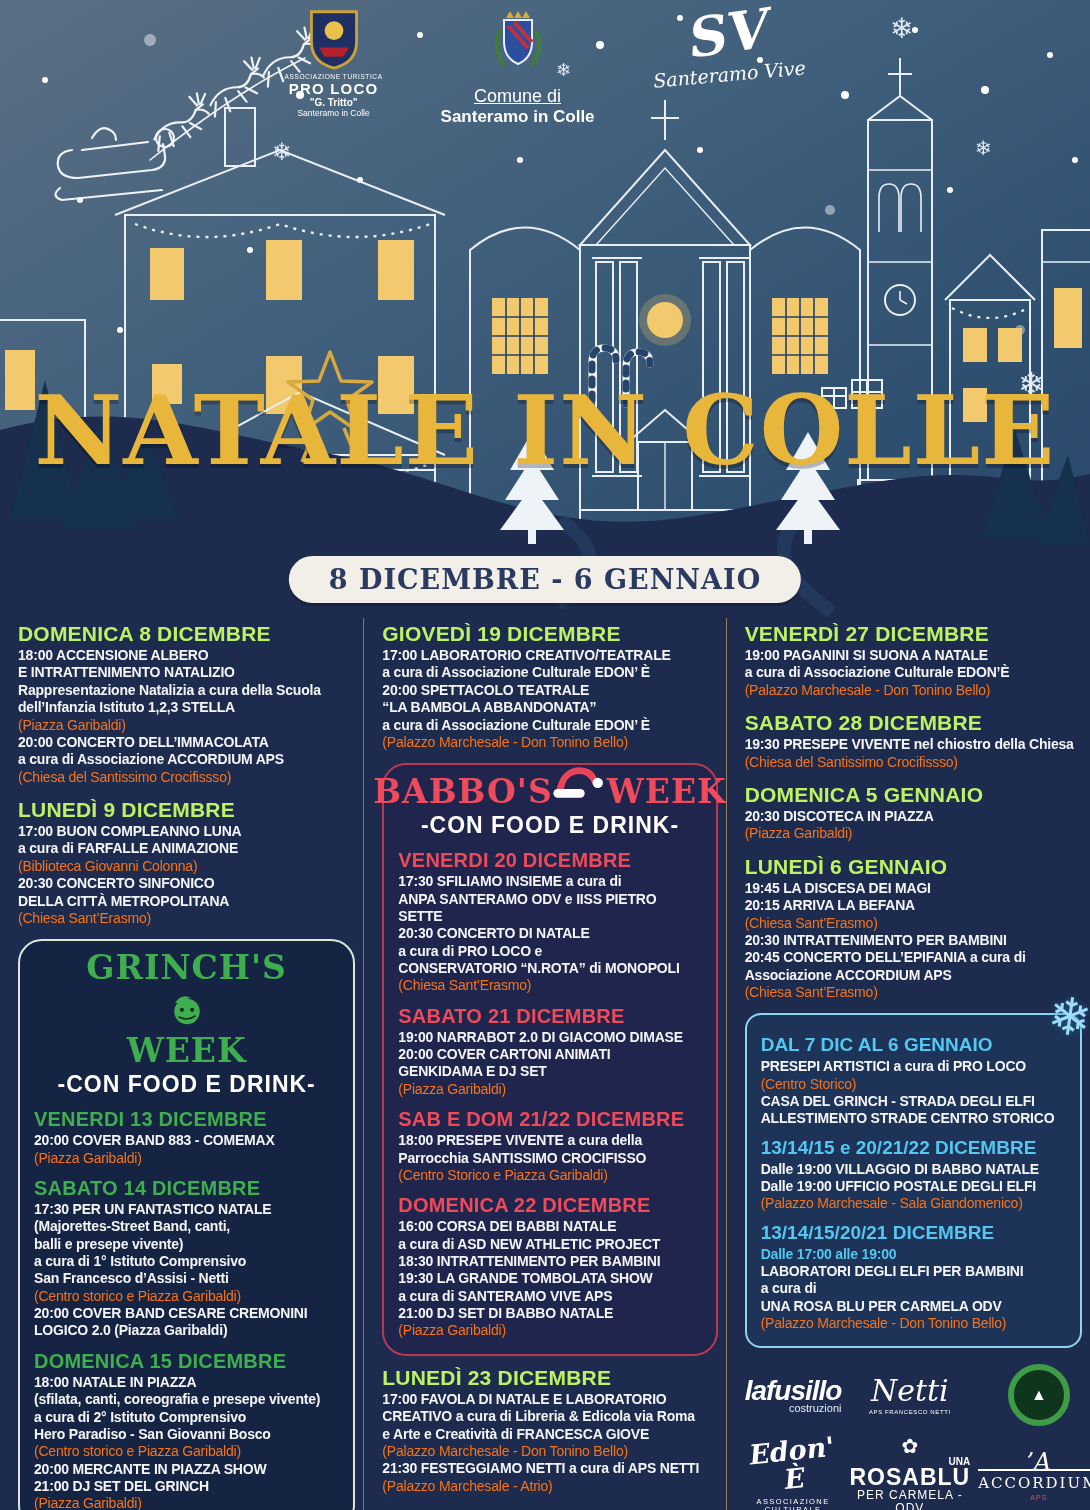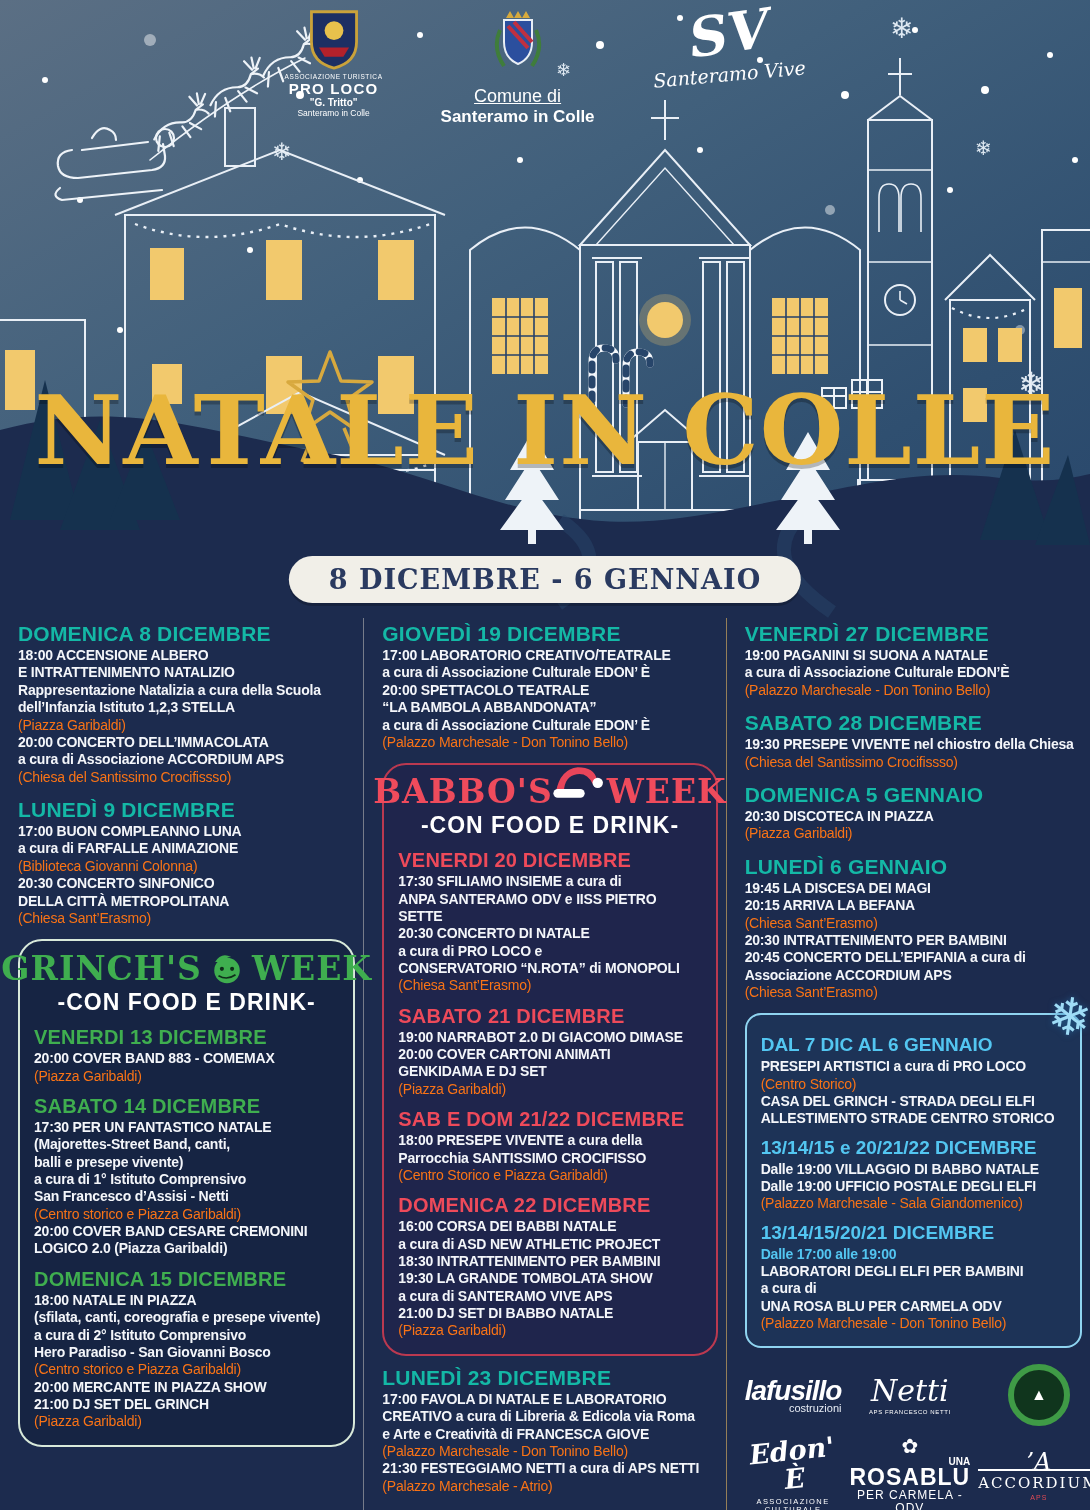--- a/index.html
+++ b/index.html
@@ -29,35 +29,35 @@
   .date-banner{position:absolute;top:556px;left:50%;transform:translateX(-50%);z-index:3;
          background:#f1efe8;color:#2a3a60;font-family:"DejaVu Serif",serif;font-weight:700;
          font-size:27px;letter-spacing:1px;padding:8px 40px;border-radius:28px;
          box-shadow:0 3px 0 rgba(0,0,0,.2);white-space:nowrap;text-align:right;}
   
   .columns{position:absolute;top:618px;left:0;right:0;bottom:0;display:flex;z-index:2;}
   .col{width:33.333%;box-sizing:border-box;padding:4px 8px 0 18px;}
   .col.mid{border-left:1px solid rgba(228,224,210,.45);border-right:1px solid rgba(190,156,92,.75);}
   .edate{font-size:21px;font-weight:800;letter-spacing:.2px;margin:12px 0 2px;line-height:1.1;}
   .events-group .event:first-child .edate{margin-top:0;}
-  .edate.gold{color:#14b8a6}.edate.green{color:#3fae4f}.edate.red{color:#ee4a5a}.edate.blue{color:#53c6f1}
+  .edate.gold{color:#bef264}.edate.green{color:#3fae4f}.edate.red{color:#ee4a5a}.edate.blue{color:#53c6f1}
   .line{font-size:14px;line-height:1.24;letter-spacing:-.2px;color:#f4f6fa;}
   .line.b{font-weight:700;}
   .line.n{font-weight:400;color:#f97316;}
   .line.a{font-weight:700;color:#53c6f1;}
   
   .box{position:relative;border-radius:24px;padding:10px 14px 14px;margin:12px 0 10px;}
   .box .edate{font-size:20px;margin:10px 0 2px;}
   .box.grinch{border:2.5px solid #d8e9da;background:rgba(12,24,50,.35);min-height:430px;}
   .box.babbo{border:2.5px solid #bb3950;background:rgba(34,32,74,.55);}
   .box.info{border:2.5px solid #8fd4f0;background:rgba(30,56,94,.6);border-radius:16px;}
   .box.info .edate{font-size:19px;letter-spacing:0;}
   .box-title{display:flex;align-items:center;justify-content:center;gap:8px;
              font-family:"DejaVu Serif",serif;font-weight:700;font-size:33px;letter-spacing:1px;line-height:1;}
-  .box.grinch .box-title{color:#3fae4f;}
+  .box.grinch .box-title{color:#3fae4f;flex-direction:column;}
   .box.babbo .box-title{color:#ef4b5c;}
   .box-icon{line-height:0;}
   .box.babbo .box-icon{margin:-20px -4px 0 -12px;}
   .box-subtitle{text-align:center;font-weight:800;font-size:23px;letter-spacing:1px;
                 color:#fff;margin:4px 0 6px;}
   .box-corner-icon{position:absolute;top:-28px;right:-12px;z-index:5;}
   .snowflake-glyph{font-size:52px;color:#9fdcf6;text-shadow:0 0 6px rgba(40,120,180,.6);display:inline-block;transform:rotate(8deg);}
   .rose-glyph{font-size:20px;color:#fff;}
   
   .sponsors{display:grid;grid-template-columns:1fr 1fr 1fr;gap:10px 8px;align-items:center;

